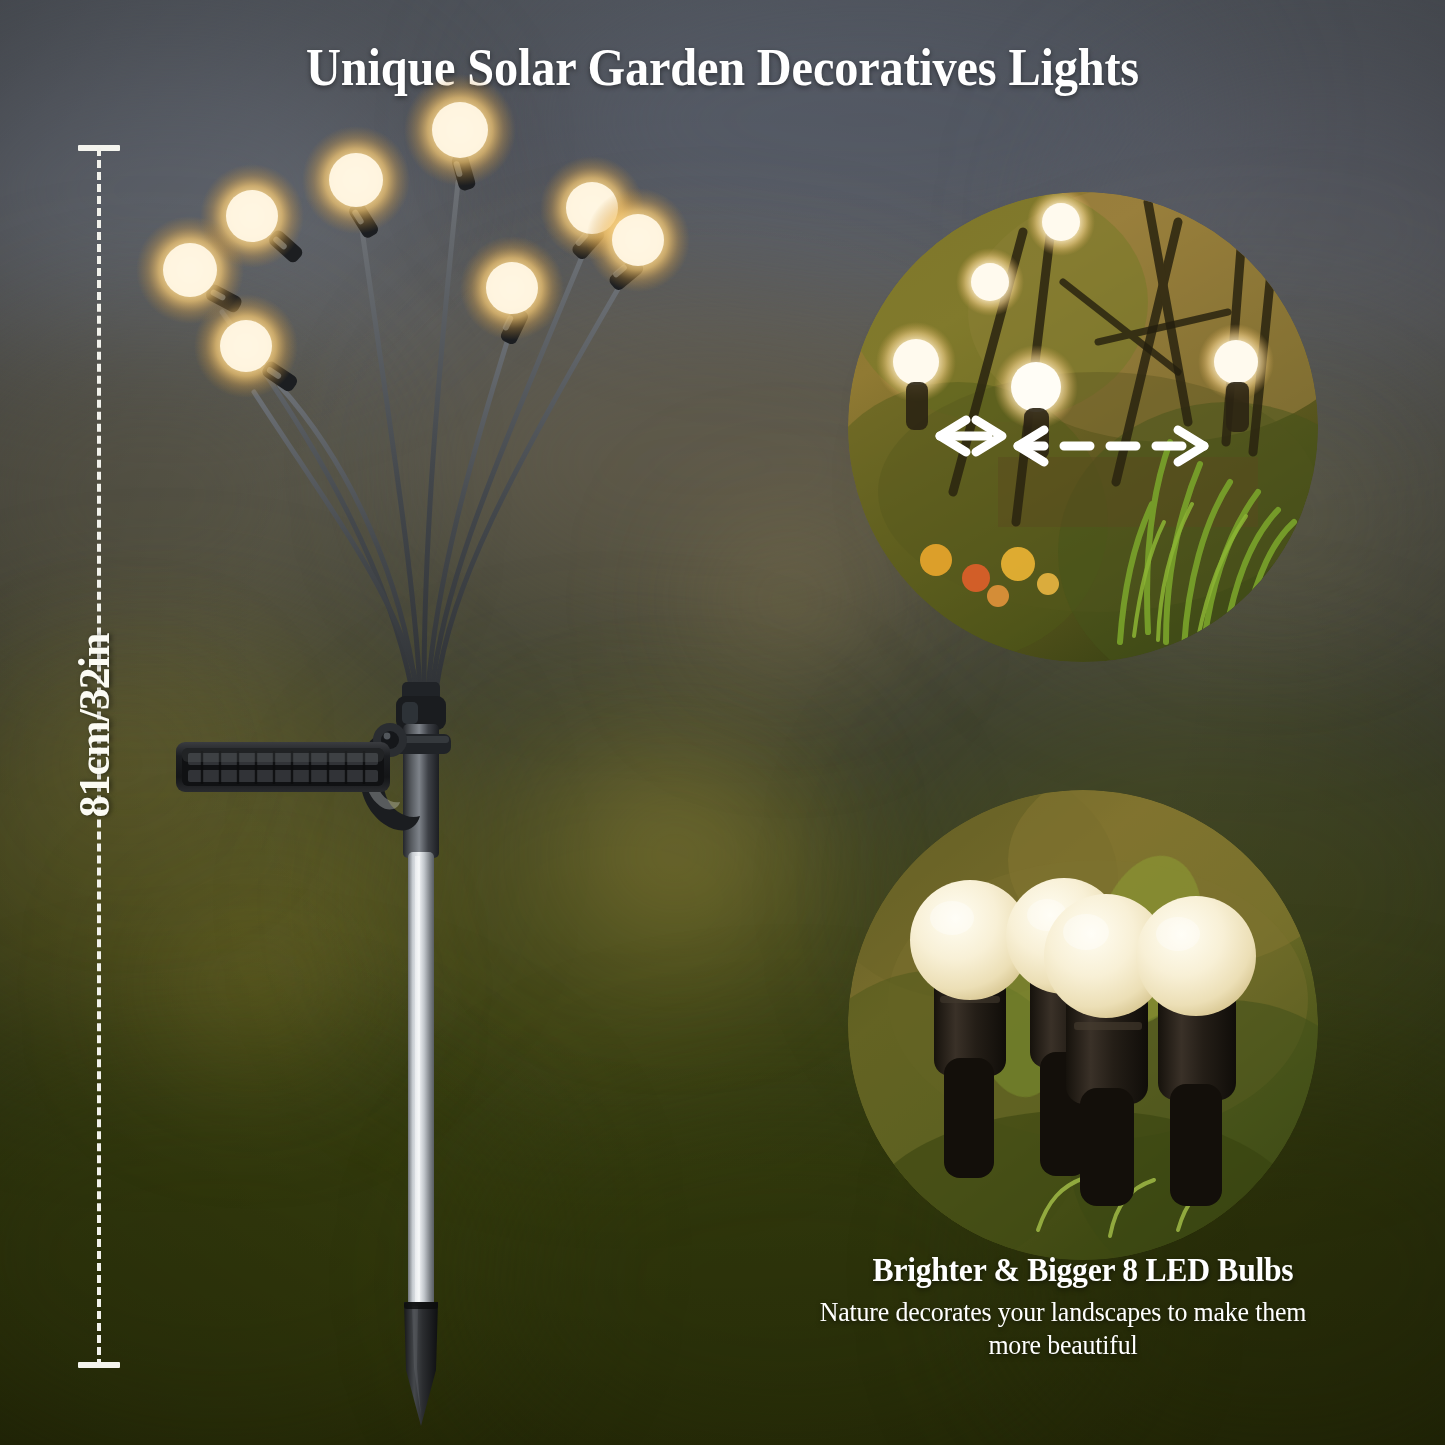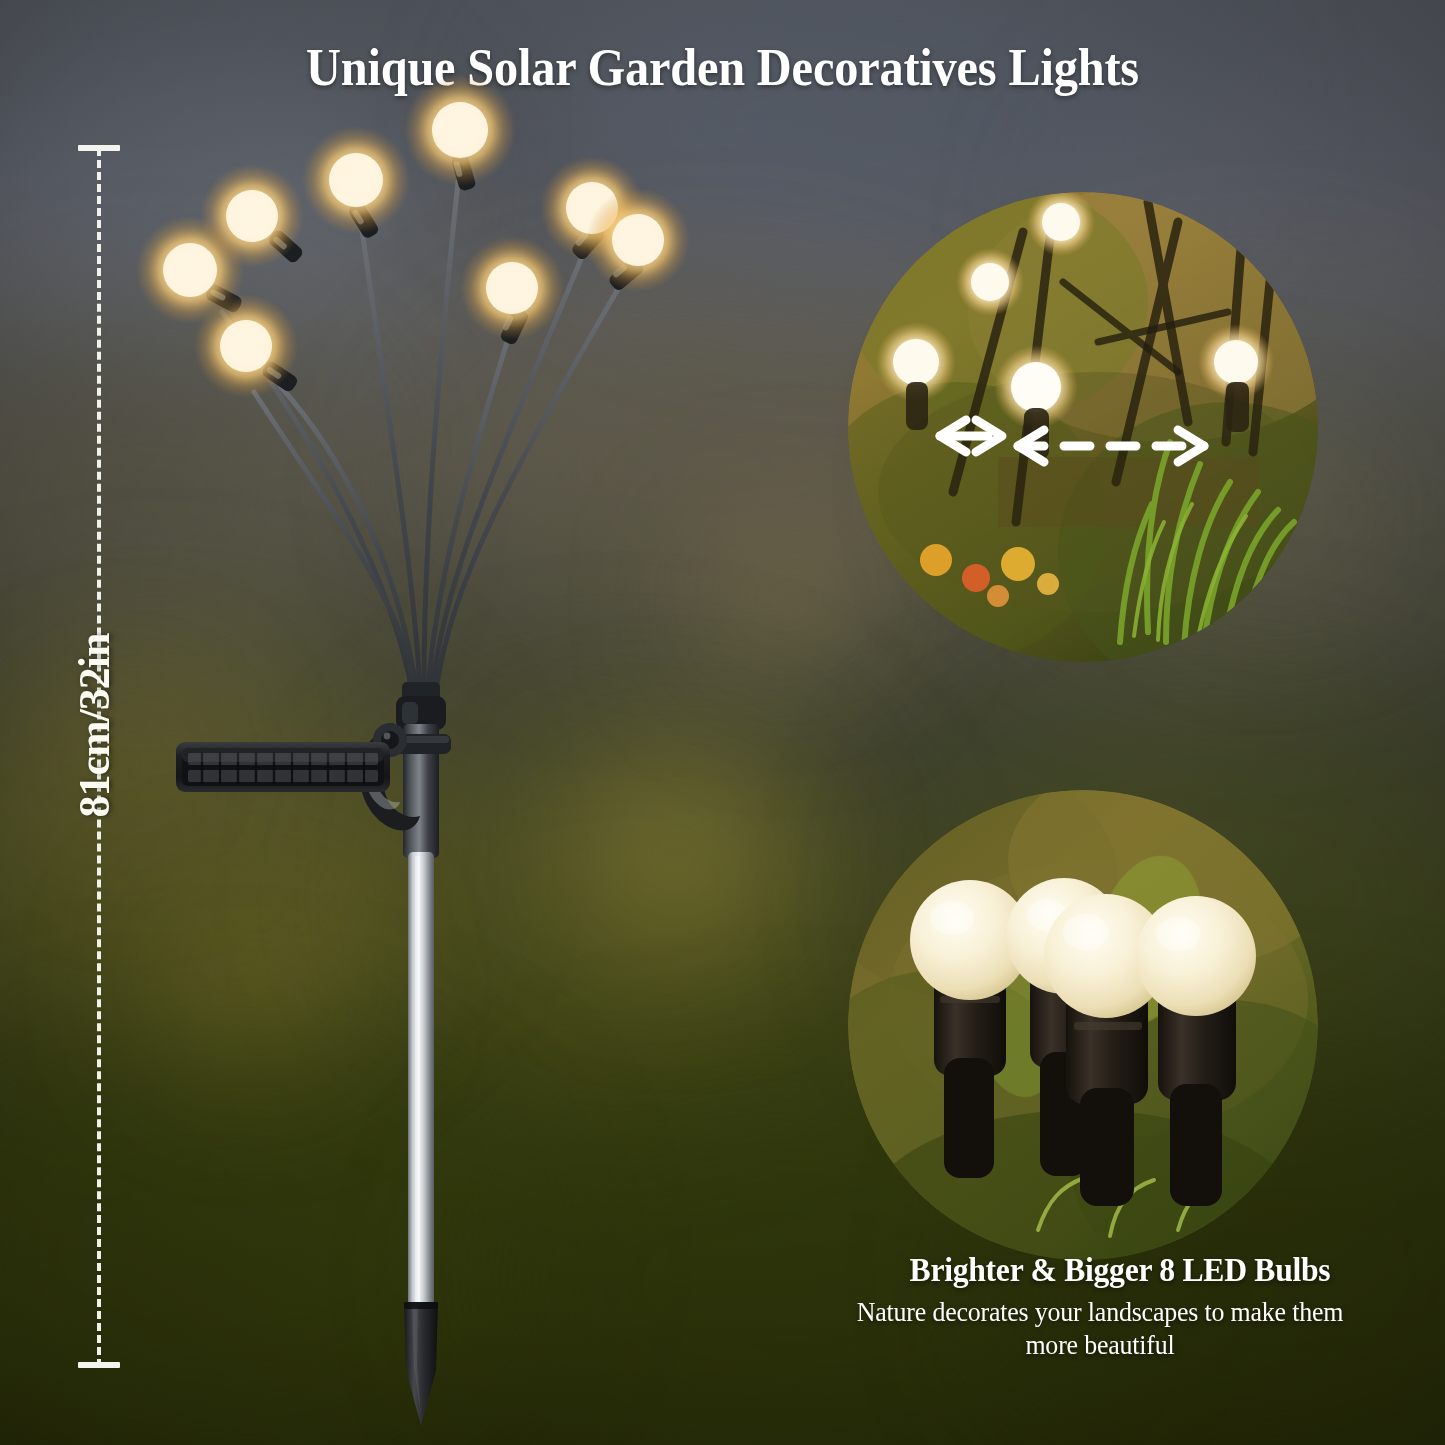--- a/index.html
+++ b/index.html
@@ -132,21 +132,21 @@
   .caption .sub {
     font-size: 27px;
     font-weight: normal;
     margin-top: 7px;
     letter-spacing: -0.2px;
     text-shadow: 0 2px 5px rgba(0,0,0,.55);
     transform: scaleX(.96);
   }
   .caption .sub.wrap { white-space: normal; line-height: 1.22; width: 560px; }
   .cap-top    { left: 783px; top: 672px;  width: 600px; }
-  .cap-bottom { left: 820px; top: 1252px; width: 600px; }
+  .cap-bottom { left: 783px; top: 1252px; width: 600px; }
 </style>
 </head>
 <body>
 
 <div id="stage">
 
   <div class="bg-layer bg-base"></div>
   <div class="bg-layer">
     <div class="bg-blob b1"></div>
       <div class="bg-blob b2"></div>

